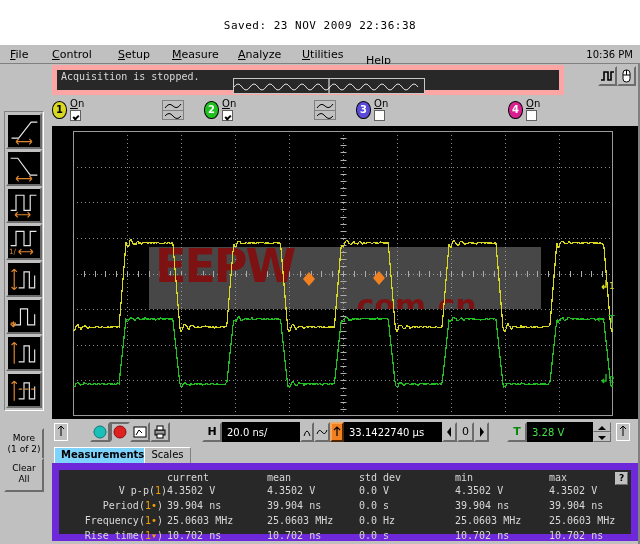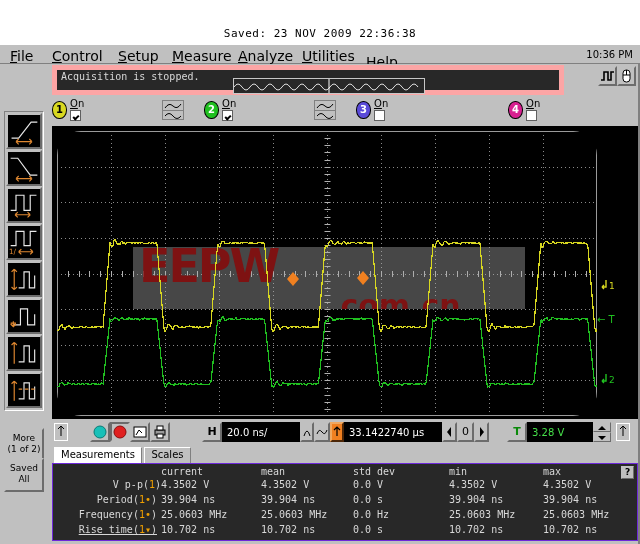--- a/index.html
+++ b/index.html
@@ -9,39 +9,38 @@
     font-family:"DejaVu Sans Mono", monospace;
     font-size:10px;
     -webkit-font-smoothing:none;
   }
   .app{position:relative;width:640px;height:544px;}
 
   
   .saved-bar{
     position:absolute;left:0;top:0;width:640px;height:44px;
     background:#ffffff;
-    margin-top:8px;
   }
   .saved-text{
     position:absolute;left:0;top:19px;width:640px;text-align:center;
     font-family:"DejaVu Sans Mono", monospace;font-size:11px;color:#000;
     letter-spacing:.5px;
   }
 
   
   .menubar{
     position:absolute;left:0;top:44px;width:640px;height:20px;
     background:#c0c0c0;
     border-top:1px solid #ffffff;
     border-bottom:1px solid #808080;
     box-sizing:border-box;
   }
   .menu-item{
     position:absolute;top:3px;
-    font-family:"DejaVu Sans", sans-serif;font-size:14px;color:#000;
+    font-family:"DejaVu Sans", sans-serif;font-size:11px;color:#000;
     white-space:nowrap;
   }
   .menu-item .mn{text-decoration:underline;}
   .clock{
     position:absolute;right:7px;top:4px;
     font-family:"DejaVu Sans", sans-serif;font-size:10px;color:#000;
   }
 
   
   .body-area{
@@ -147,23 +146,22 @@
   }
   .cpl-half:last-child{border-bottom:none;}
 
   
   .scope{
     position:absolute;left:52px;top:126px;width:586px;height:293px;
     background:#000;
     border:1px solid #000;box-sizing:border-box;
   }
   .plot{
-    position:absolute;left:4px;top:4px;width:540px;height:285px;
+    position:absolute;left:20px;top:4px;width:540px;height:285px;
     overflow:hidden;
-    border-radius:24px;
   }
   .wm{
     position:absolute;left:76px;top:116px;width:392px;height:62px;
     background:rgba(170,170,170,.42);
     overflow:hidden;
   }
   .wm-eepw{
     position:absolute;left:6px;top:-4px;
     font-family:"DejaVu Sans", sans-serif;font-size:46px;font-weight:bold;
     color:#7e1212;letter-spacing:-2px;line-height:46px;
@@ -214,25 +212,25 @@
     background:#c0c0c0;
   }
   .tabs{position:absolute;left:0;top:0;height:17px;width:586px;}
   .tab{
     position:absolute;top:1px;height:16px;
     background:#c0c0c0;border:1px solid #fff;border-right-color:#808080;
     border-bottom:none;box-sizing:border-box;
     font-family:"DejaVu Sans", sans-serif;font-size:10px;color:#000;
     padding:1px 6px 0 6px;
   }
-  .tab.active{background:#ffffff;font-weight:normal;border-top-color:#fff;}
+  .tab.active{background:#7dd3fc;font-weight:bold;border-top-color:#fff;}
   .meas-table{
     position:absolute;left:0;top:17px;width:586px;height:78px;
     background:#282828;
-    border:1px solid #6d28d9;box-sizing:border-box;
+    border:7px solid #6d28d9;box-sizing:border-box;
     color:#d8d8d8;
     font-family:"DejaVu Sans Mono", monospace;font-size:10px;
   }
   .mt-head{position:absolute;top:2px;white-space:pre;}
   .mt-row{position:absolute;white-space:pre;}
   .mt-label{position:absolute;text-align:right;white-space:pre;}
   .chnum{color:#f0a000;}
   .help-btn{
     position:absolute;right:3px;top:2px;width:13px;height:13px;
     background:#c0c0c0;border:1px outset #c0c0c0;box-sizing:border-box;
@@ -319,21 +317,21 @@
             <path d="M7 8 L7 30 M7 8 L4 11 M7 8 L10 11" stroke="#e08830" fill="none" stroke-width="1.3"></path>
           </svg>
         </div>
       </div>
 
     <div class="rail-txt-btn" id="btn-more">
       <span>More</span><br>
       <span>(1 of 2)</span>
     </div>
     <div class="rail-txt-btn" id="btn-clear">
-      <span>Saved</span><br>
+      <span>Clear</span><br>
       <span>All</span>
     </div>
   </div>
 
   <div class="status-strip">
     <div class="status-line" id="acq-line1">Acquisition is stopped.</div>
     <div class="mini-wave-box">
       <svg width="190" height="14" viewBox="0 0 190 14">
         <path d="M0 8 Q4 2 8 8 T16 8 T24 8 T32 8 T40 8 T48 8 T56 8 T64 8 T72 8 T80 8 T88 8 T96 8 T104 8 T112 8 T120 8 T128 8 T136 8 T144 8 T152 8 T160 8 T168 8 T176 8 T184 8" stroke="#e0e0e0" fill="none" stroke-width="1"></path>
         <line x1="95" y1="0" x2="95" y2="14" stroke="#ffffff" stroke-width="1"></line>
@@ -655,21 +653,21 @@
           <div class="mt-row" style="left: 208px; top: 30px;">39.904 ns</div>
           <div class="mt-row" style="left: 300px; top: 30px;">0.0 s</div>
           <div class="mt-row" style="left: 396px; top: 30px;">39.904 ns</div>
           <div class="mt-row" style="left: 490px; top: 30px;">39.904 ns</div>
           <div class="mt-label" style="left: 0px; top: 45px; width: 104px;">Frequency(<span class="chnum">1•</span>)</div>
           <div class="mt-row" style="left: 108px; top: 45px;">25.0603 MHz</div>
           <div class="mt-row" style="left: 208px; top: 45px;">25.0603 MHz</div>
           <div class="mt-row" style="left: 300px; top: 45px;">0.0 Hz</div>
           <div class="mt-row" style="left: 396px; top: 45px;">25.0603 MHz</div>
           <div class="mt-row" style="left: 490px; top: 45px;">25.0603 MHz</div>
-          <div class="mt-label" style="left: 0px; top: 60px; width: 104px; text-decoration: underline;">Rise time(<span class="chnum">1▾</span>)</div>
+          <div class="mt-label" style="left: 0px; top: 60px; width: 104px;">Rise time(<span class="chnum">1▾</span>)</div>
           <div class="mt-row" style="left: 108px; top: 60px;">10.702 ns</div>
           <div class="mt-row" style="left: 208px; top: 60px;">10.702 ns</div>
           <div class="mt-row" style="left: 300px; top: 60px;">0.0 s</div>
           <div class="mt-row" style="left: 396px; top: 60px;">10.702 ns</div>
           <div class="mt-row" style="left: 490px; top: 60px;">10.702 ns</div>
         </div>
       <div class="help-btn">?</div>
     </div>
   </div>
 

